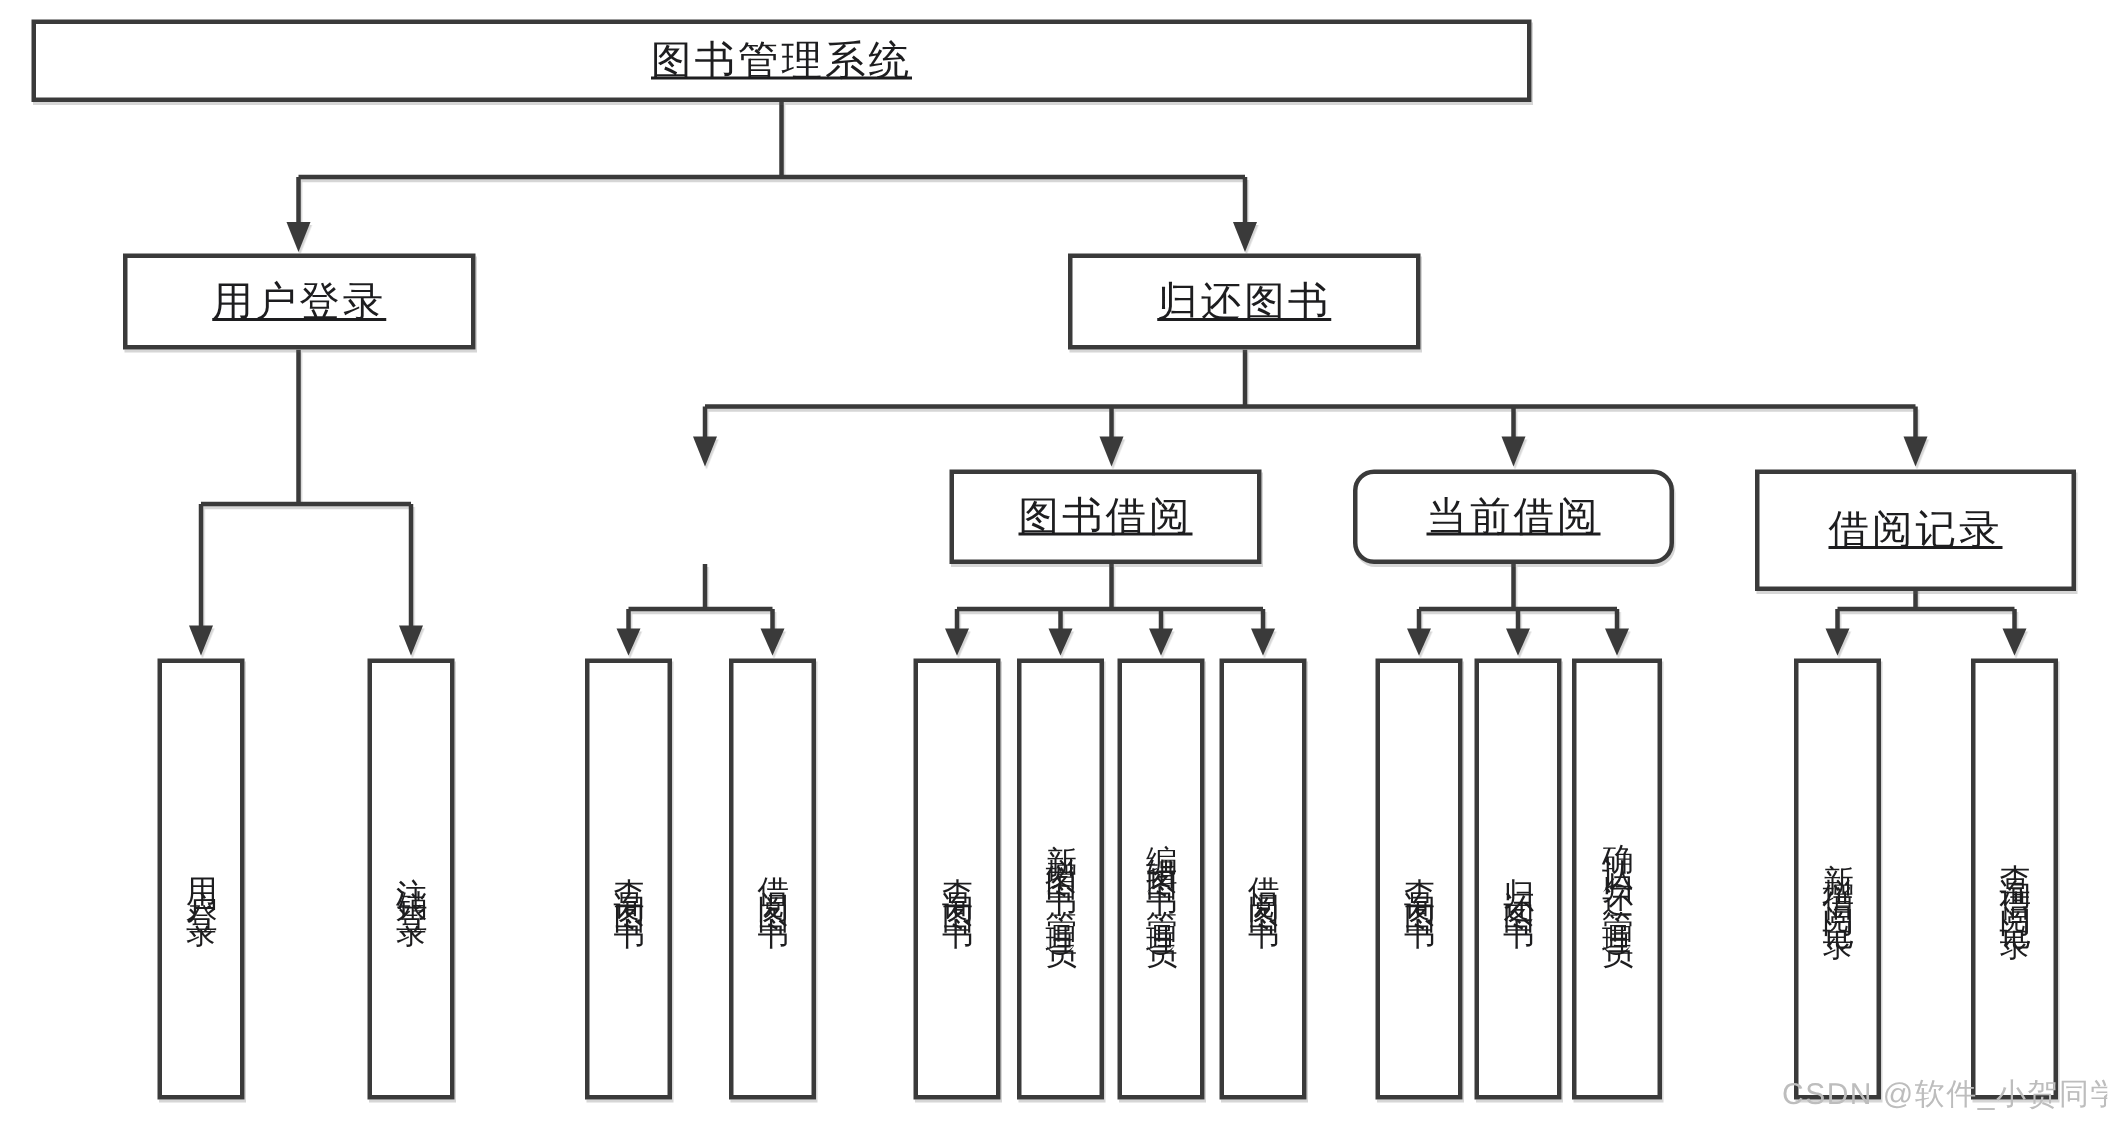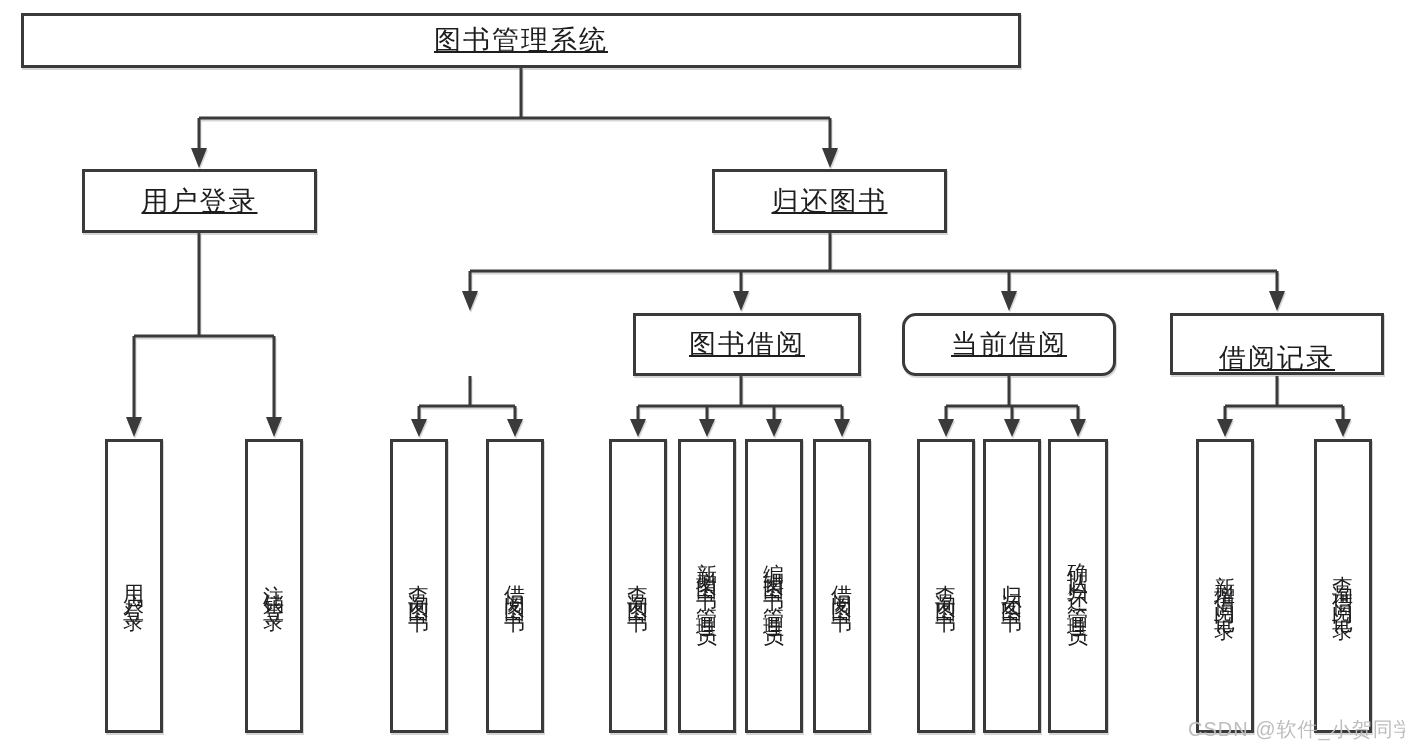--- a/index.html
+++ b/index.html
@@ -43,23 +43,23 @@
     font-size: 21px;
     letter-spacing: 9px;
     line-height: 1;
     white-space: nowrap;
   }
   
   .n-root   { left: 21px;   top: 13px;  width: 1000px; height: 55px; }
   .n-login  { left: 82px;   top: 169px; width: 235px;  height: 64px; }
   .n-mgmt   { left: 712px;  top: 169px; width: 235px;  height: 64px; }
   .n-newb   { left: 362px;  top: 313px; width: 216px;  height: 63px; }
-  .n-borrow { left: 633px;  top: 313px; width: 228px;  height: 63px; }
+  .n-borrow { left: 633px;  top: 313px; width: 208px;  height: 63px; }
   .n-cur    { left: 902px;  top: 313px; width: 214px;  height: 63px; border-radius: 14px; }
-  .n-rec    { left: 1170px; top: 313px; width: 214px;  height: 62px; align-items: flex-end; }
+  .n-rec    { left: 1170px; top: 313px; width: 214px;  height: 81px; }
   .leaf     { top: 439px; height: 294px; width: 58px; }
   .a1 { left: 105px; }  .a2 { left: 245px; }
   .b1 { left: 390px; }  .b2 { left: 486px; }
   .c1 { left: 609px; }  .c2 { left: 678px; }  .c3 { left: 745px; }  .c4 { left: 813px; }
   .d1 { left: 917px; }  .d2 { left: 983px; }  .d3 { left: 1048px; width: 60px; }
   .e1 { left: 1196px; } .e2 { left: 1314px; }
   .watermark {
     position: absolute;
     left: 1188px;
     top: 716px;

